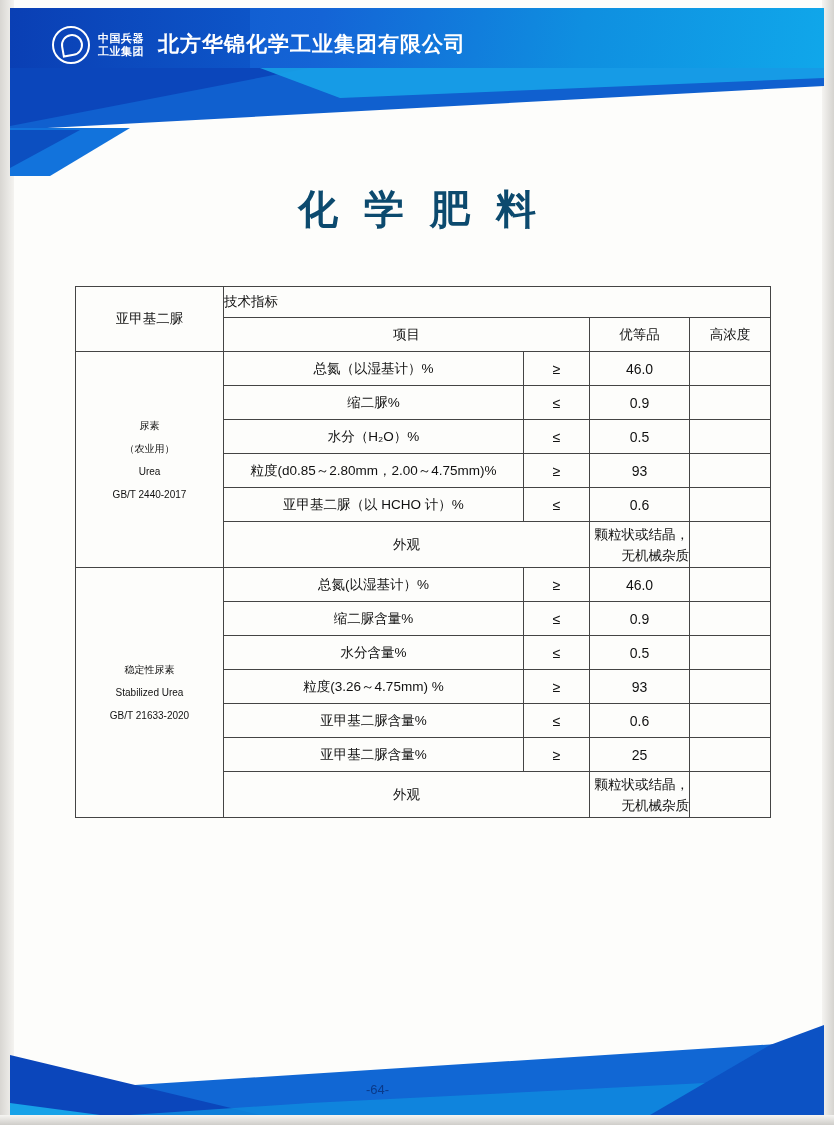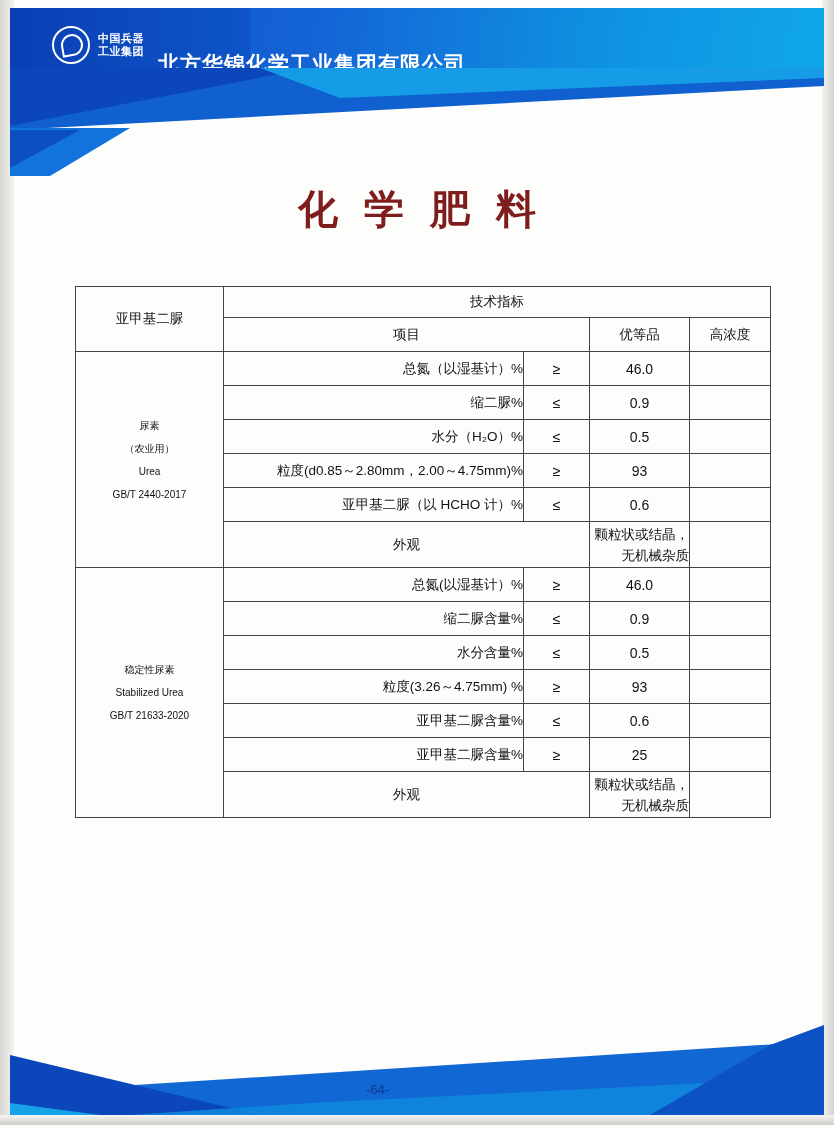--- a/index.html
+++ b/index.html
@@ -84,21 +84,20 @@
     letter-spacing: 0.5px;
   }
   .company-name {
     position: absolute;
     left: 148px; top: 22px;
     color: #ffffff;
     font-size: 21px;
     font-weight: bold;
     letter-spacing: 1px;
     white-space: nowrap;
-    margin-top: 20px;
   }
 
   
   .deco-top {
     position: absolute;
     left: 10px; top: 68px;
     width: 814px; height: 110px;
     overflow: hidden;
   }
 
@@ -113,21 +112,21 @@
   .doc-title {
     position: absolute;
     left: 0; top: 182px;
     width: 834px;
     text-align: center;
     font-family: "DejaVu Serif", "Liberation Serif", serif;
     font-size: 40px;
     font-weight: bold;
     letter-spacing: 26px;
     text-indent: 26px;
-    color: #7f1d1d;
+    color: #0c4a6e;
   }
 
   
   .table-wrap {
     position: absolute;
     left: 75px; top: 286px;
     width: 695px;
   }
   table.spec {
     border-collapse: collapse;
@@ -150,21 +149,21 @@
 
   .cell-center {
     text-align: center;
   }
   .row-h { height: 34px; }
   .row-std { height: 34px; }
   .row-app { height: 46px; }
 
   .item-text {
     padding-left: 14px;
-    text-align: right;
+    text-align: center;
     font-size: 13.5px;
   }
   .sym {
     text-align: center;
     font-size: 14px;
   }
   .val {
     text-align: center;
     font-size: 14px;
   }
@@ -174,21 +173,20 @@
     font-size: 10px;
     padding: 4px 0;
   }
   .appearance-cell {
     text-align: right;
     line-height: 21px;
     font-size: 13.5px;
     padding: 3px 0;
   }
   .tech-head {
-    text-align: center;
     height: 30px;
     font-size: 13.5px;
   }
 
   
   .page-number {
     position: absolute;
     left: 0; bottom: 28px;
     width: 755px;
     text-align: center;

